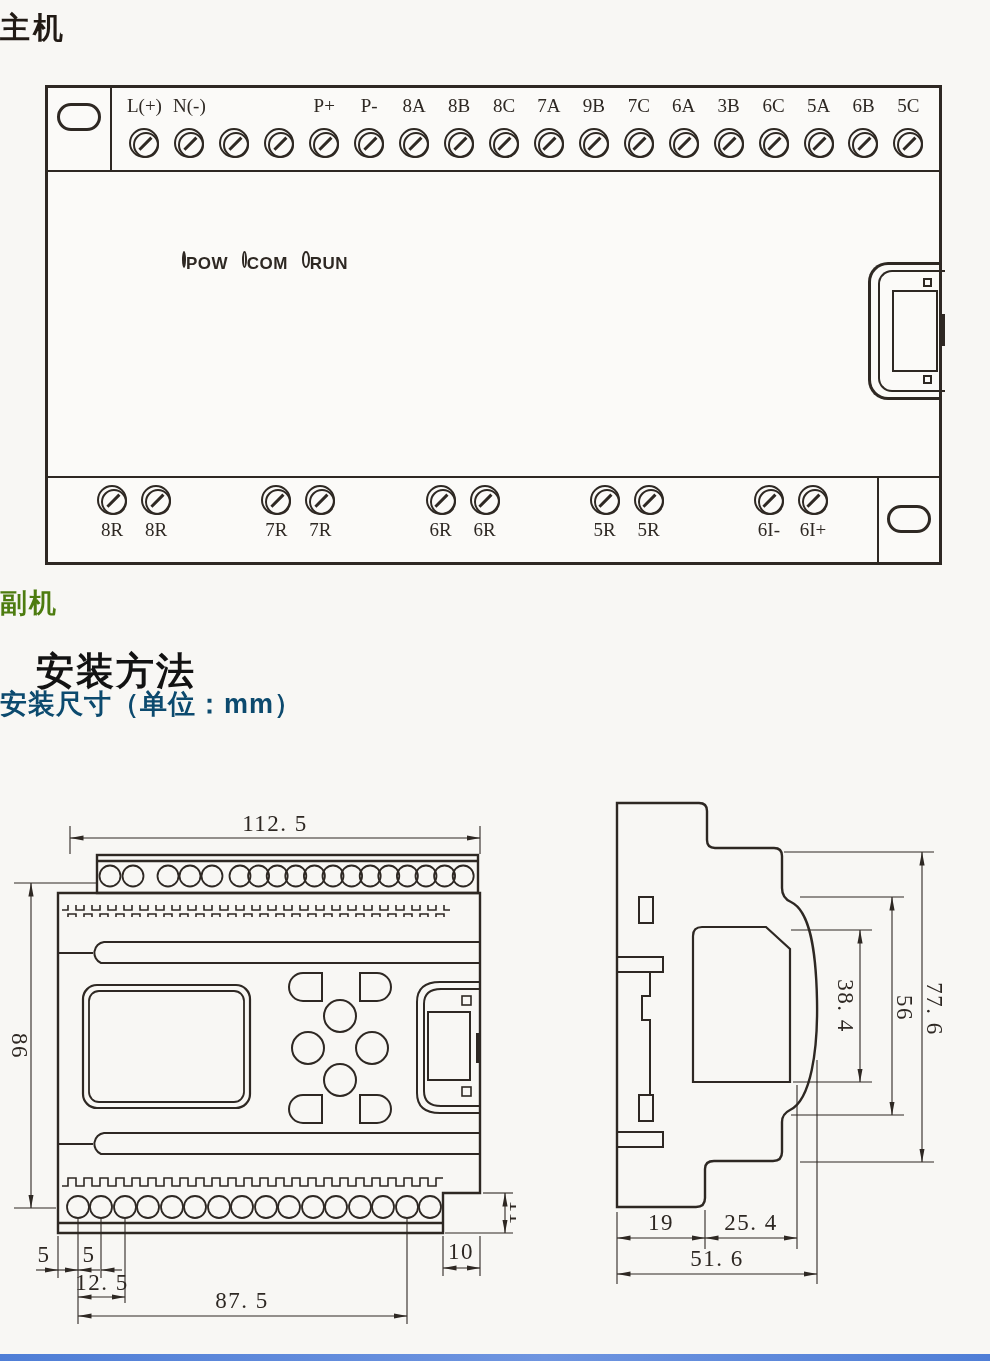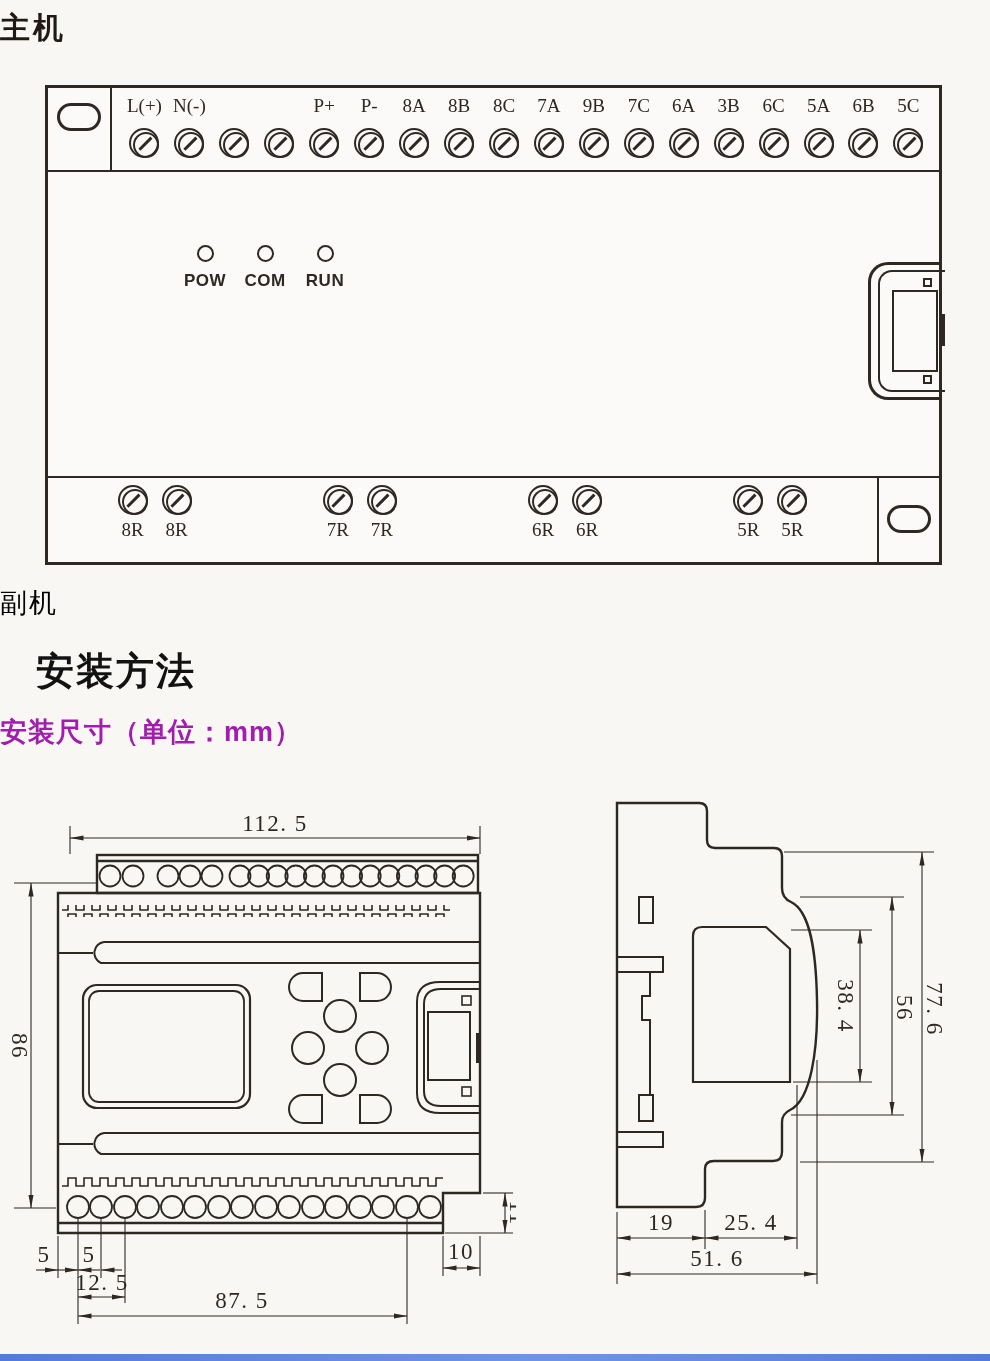--- a/index.html
+++ b/index.html
@@ -5,24 +5,24 @@
   :root{ --ln:#2e2823; }
   *{ box-sizing:border-box; margin:0; padding:0; }
   html,body{ width:990px; height:1361px; }
   body{ position:relative; overflow:hidden; background:#f8f7f4;
         font-family:"Liberation Serif","DejaVu Serif",serif; color:var(--ln); }
   .abs{ position:absolute; }
   .ctr{ left:0; width:100%; text-align:left; }
 
   
   #title-main{ top:8px; font-size:30px; font-weight:bold; letter-spacing:3px; color:#211a14; }
-  #title-secondary{ top:585px; font-size:27px; font-weight:normal; letter-spacing:2px; color:#000000; }
+  #title-secondary{ top:585px; font-size:27px; font-weight:bold; letter-spacing:2px; color:#4d7c0f; }
   #heading{ top:646px; font-size:38px; font-weight:bold; letter-spacing:2px; color:#121212;
             font-family:"Liberation Sans","DejaVu Sans",sans-serif;padding-left:36px; }
-  #subheading{ top:714px; font-size:27px; font-weight:bold; letter-spacing:1px; color:#a21caf;
+  #subheading{ top:686px; font-size:27px; font-weight:bold; letter-spacing:1px; color:#0c4a6e;
                font-family:"Liberation Sans","DejaVu Sans",sans-serif; }
 
   
   #device{ left:45px; top:85px; width:897px; height:480px; border:3px solid var(--ln);
            background:#fbfaf8; display:flex; flex-direction:column; }
   .strip-top{ height:84px; border-bottom:2px solid var(--ln); display:flex; }
   .corner-l{ width:64px; border-right:2px solid var(--ln); display:flex; justify-content:center; }
   .corner-r{ width:62px; border-left:2px solid var(--ln); display:flex; justify-content:center; }
   .oval{ width:44px; height:28px; border:3px solid var(--ln); border-radius:15px; }
   .corner-l .oval{ margin-top:15px; }
@@ -32,21 +32,21 @@
   .t-label{ height:30px; padding-top:7px; font-size:19px; white-space:nowrap; }
   .screw{ width:30px; height:30px; border:2px solid var(--ln); border-radius:50%;
           position:relative; flex-shrink:0; }
   .screw::before{ content:""; position:absolute; left:2px; top:2px; width:22px; height:22px;
           border:2px solid var(--ln); border-radius:50%; }
   .screw::after{ content:""; position:absolute; left:12.5px; top:4.5px; width:2.5px; height:17px;
           background:var(--ln); transform:rotate(45deg); }
   .strip-top .screw{ margin-top:10px; }
   .middle{ flex:1; position:relative; }
   .led-row{ position:absolute; left:134px; top:73px; display:flex; gap:14px; }
-  .led{ width:46px; display:flex; flex-direction:column; align-items:center; }
+  .led{ width:46px; display:flex; flex-direction:row; align-items:center; }
   .led-dot{ width:17px; height:17px; border:2.5px solid var(--ln); border-radius:50%; }
   .led-label{ margin-top:9px; font-family:"Liberation Sans","DejaVu Sans",sans-serif;
               font-weight:bold; font-size:17px; letter-spacing:.5px; }
   .connector{ position:absolute; right:-3px; top:90px; width:74px; height:138px;
               border:3px solid var(--ln); border-right:none; border-radius:20px 0 0 20px; }
   .conn-inner{ position:absolute; left:7px; top:5px; right:-3px; bottom:5px;
               border:2px solid var(--ln); border-right:none; border-radius:14px 0 0 14px; }
   .conn-rect{ position:absolute; right:4px; top:25px; width:46px; height:82px; border:2.5px solid var(--ln); }
   .conn-sq{ position:absolute; right:10px; width:9px; height:9px; border:2px solid var(--ln); }
   .sq-t{ top:13px; } .sq-b{ bottom:13px; }
@@ -206,20 +206,30 @@
           </div>
         </div>
         <div class="b-group">
           <div class="b-slot">
             <div class="screw"></div>
             <div class="t-label b-lab">5R</div>
           </div>
           <div class="b-slot">
             <div class="screw"></div>
             <div class="t-label b-lab">5R</div>
+          </div>
+        </div>
+        <div class="b-group">
+          <div class="b-slot">
+            <div class="screw"></div>
+            <div class="t-label b-lab">6I-</div>
+          </div>
+          <div class="b-slot">
+            <div class="screw"></div>
+            <div class="t-label b-lab">6I+</div>
           </div>
         </div>
       </div>
     <div class="corner-r">
       <div class="oval"></div>
     </div>
   </div>
 </div>
 
 <div class="abs ctr" id="title-secondary">副机</div>

